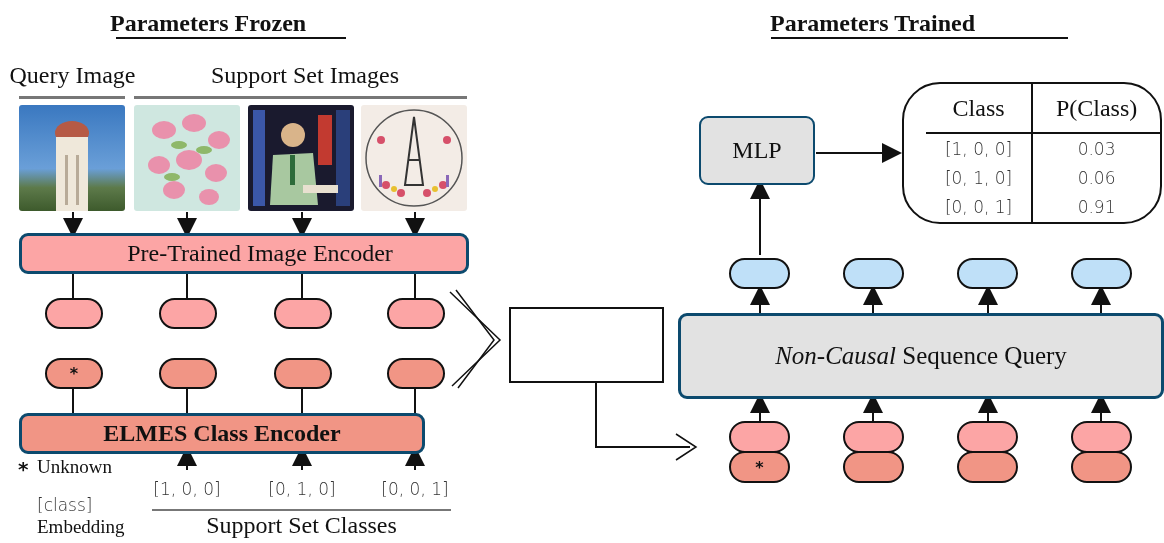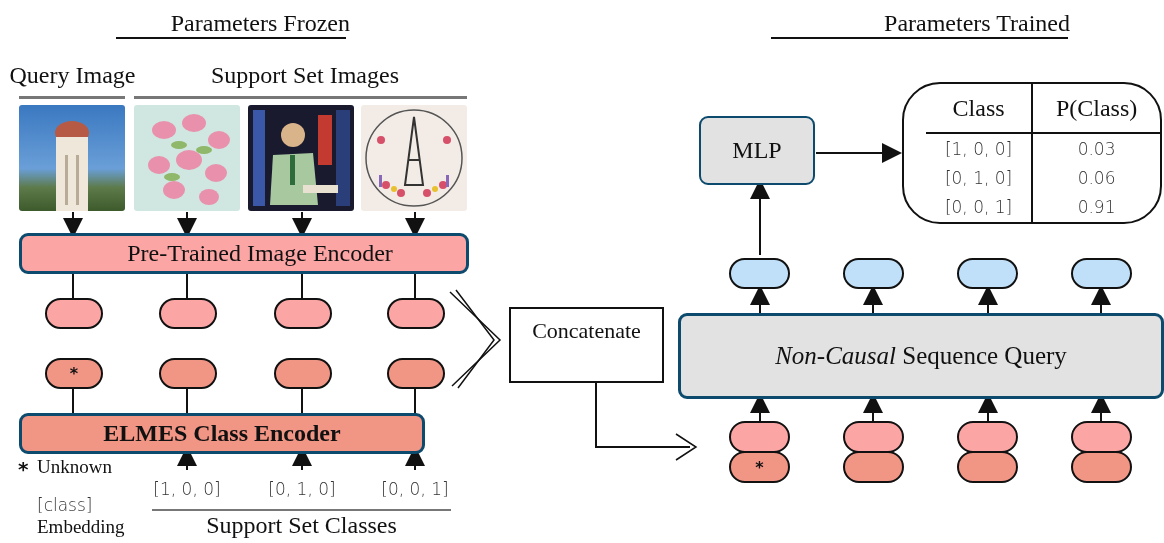--- a/index.html
+++ b/index.html
@@ -1,18 +1,18 @@
 <!DOCTYPE html>
 <html><head>
 <meta charset="utf-8">
 <style>
   html, body { margin:0; padding:0; background:#fff; }
   body { width:1164px; height:543px; position:relative; overflow:hidden; font-family:"Liberation Serif", serif; color:#111; }
   .abs { position:absolute; }
-  .title { font-weight:normal; font-size:24px; text-align:right; }
+  .title { font-weight:bold; font-size:24px; text-align:left; }
   .title-rule { height:2px; background:#111; }
   .label { font-size:24px; text-align:center; }
   .rule { height:3px; background:#777; }
   .thumb { border-radius:3px; overflow:hidden; }
   .box { border:3px solid #0c4a6e; border-radius:9px; display:flex; align-items:center; justify-content:center; box-sizing:border-box; }
   .pill { border:2px solid #111; border-radius:18px; box-sizing:border-box; display:flex; align-items:center; justify-content:center; font-family:"DejaVu Sans", sans-serif; font-weight:bold; font-size:16px; }
   .cream { background:#fca5a5;padding-left:32px; }
   .salmon { background:#f19585; }
   .blue { background:#bfe0f8; }
   .gray { background:#e2e2e2; }
@@ -172,21 +172,20 @@
   <div>Embedding</div>
 </div>
 
 <div class="abs sans" style="left:147px;top:479px;width:80px;text-align:center;font-size:17px;">[1, 0, 0]</div>
 <div class="abs sans" style="left:262px;top:479px;width:80px;text-align:center;font-size:17px;">[0, 1, 0]</div>
 <div class="abs sans" style="left:375px;top:479px;width:80px;text-align:center;font-size:17px;">[0, 0, 1]</div>
 <div class="abs rule" style="left:152px;top:509px;width:299px;height:2px;"></div>
 <div class="abs label" style="left:152px;top:512px;width:299px;">Support Set Classes</div>
 
 <div class="abs" style="left:509px;top:307px;width:155px;height:76px;border:2px solid #111;box-sizing:border-box;text-align:center;font-size:22px;line-height:28px;padding-top:8px;">
-  <div>Concatenate</div>
 </div>
 
 <div class="abs title" style="left:770px;top:10px;width:300px;">Parameters Trained</div>
 <div class="abs title-rule" style="left:771px;top:37px;width:297px;"></div>
 
 <div class="abs box gray" style="left:699px;top:116px;width:116px;height:69px;font-size:24px;border-width:2.5px;">
   <span>MLP</span>
 </div>
 
 <div class="abs" style="left:902px;top:82px;width:260px;height:142px;border:2.5px solid #111;border-radius:38px;box-sizing:border-box;overflow:hidden;padding-left:22px;">

